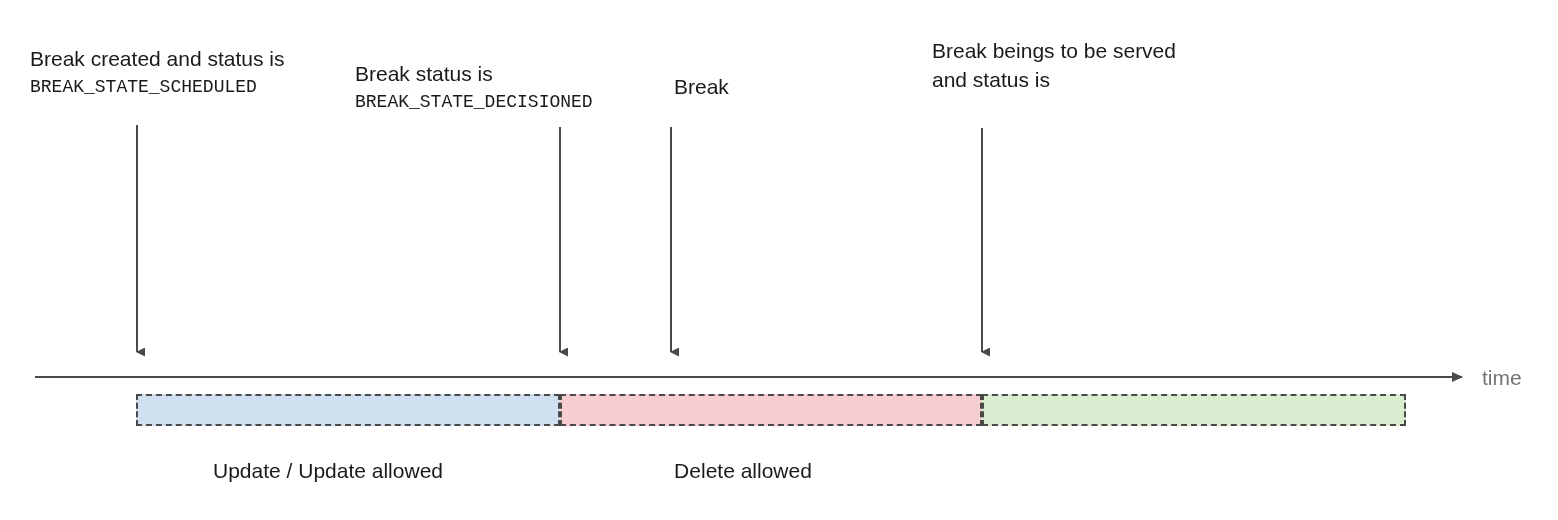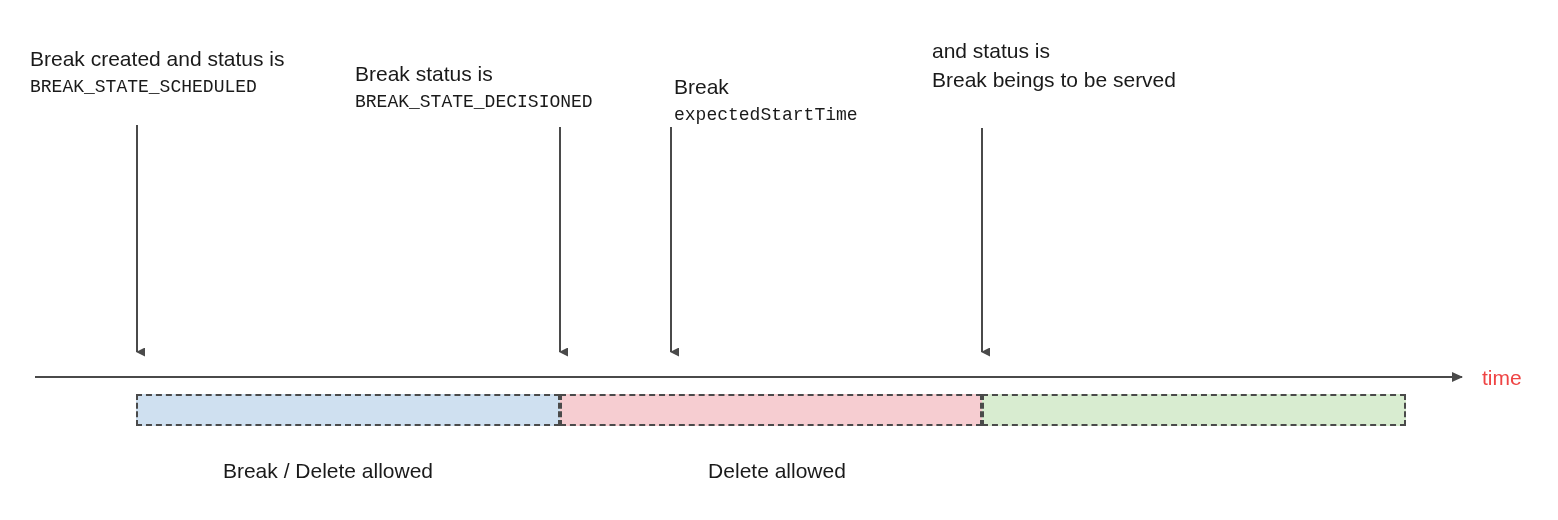--- a/index.html
+++ b/index.html
@@ -37,21 +37,21 @@
   }
   .axis-svg {
     position: absolute;
     left: 0;
     top: 0;
   }
   .time-label {
     position: absolute;
     font-family: "Liberation Sans", sans-serif;
     font-size: 21px;
-    color: #ef4444;
+    color: #737373;
     white-space: nowrap;
   }
   .phase-bar {
     position: absolute;
     top: 394px;
     height: 32px;
     box-sizing: border-box;
     border: 2px dashed #4a4a4a;
   }
   .phase-caption {
@@ -75,26 +75,25 @@
     <span class="ann-line mono">BREAK_STATE_SCHEDULED</span>
   </div>
 
   <div class="annotation" style="left:355px; top:59px;">
     <span class="ann-line">Break status is</span>
     <span class="ann-line mono">BREAK_STATE_DECISIONED</span>
   </div>
 
   <div class="annotation" style="left:674px; top:44px;margin-top:28px;">
     <span class="ann-line">Break</span>
-    <span class="ann-line mono">expectedStartTime</span>
   </div>
 
   <div class="annotation" style="left:932px; top:36px;">
+    <span class="ann-line">Break beings to be served</span>
     <span class="ann-line">and status is</span>
-    <span class="ann-line">Break beings to be served</span>
   </div>
 
   <svg class="axis-svg" width="1558" height="520">
     <defs>
       <marker id="vhead" markerWidth="9" markerHeight="9" refX="4.5" refY="8" orient="auto" markerUnits="userSpaceOnUse">
         <path d="M0,0 L9,0 L4.5,9 Z" fill="#4a4a4a"></path>
       </marker>
       <marker id="hhead" markerWidth="11" markerHeight="10" refX="10" refY="5" orient="auto" markerUnits="userSpaceOnUse">
         <path d="M0,0 L11,5 L0,10 Z" fill="#4a4a4a"></path>
       </marker>
@@ -107,16 +106,16 @@
 
     <line x1="35" y1="377" x2="1462" y2="377" stroke="#4a4a4a" stroke-width="2" marker-end="url(#hhead)"></line>
   </svg>
 
   <span class="time-label" style="left:1482px; top:366px;">time</span>
 
   <div class="phase-bar" style="left:136px; width:424px; background:#cfe0f0;"></div>
   <div class="phase-bar" style="left:560px; width:422px; background:#f6cdd1;"></div>
   <div class="phase-bar" style="left:982px; width:424px; background:#d8ecd0;"></div>
 
-  <span class="phase-caption" style="left:328px;">Break / Delete allowed</span>
-  <span class="phase-caption" style="left:777px;">Delete allowed</span>
+  <span class="phase-caption" style="left:328px;">Update / Update allowed</span>
+  <span class="phase-caption" style="left:743px;">Delete allowed</span>
 
 </div>
 
 </body></html>

